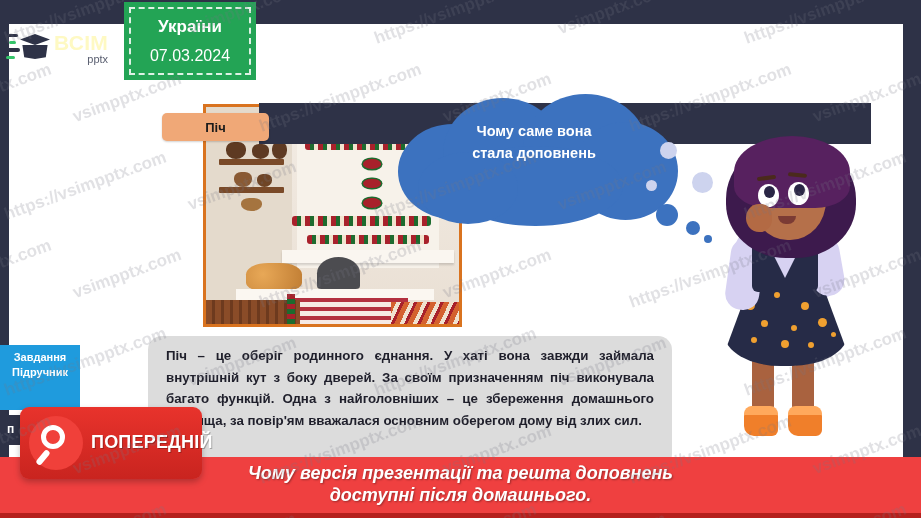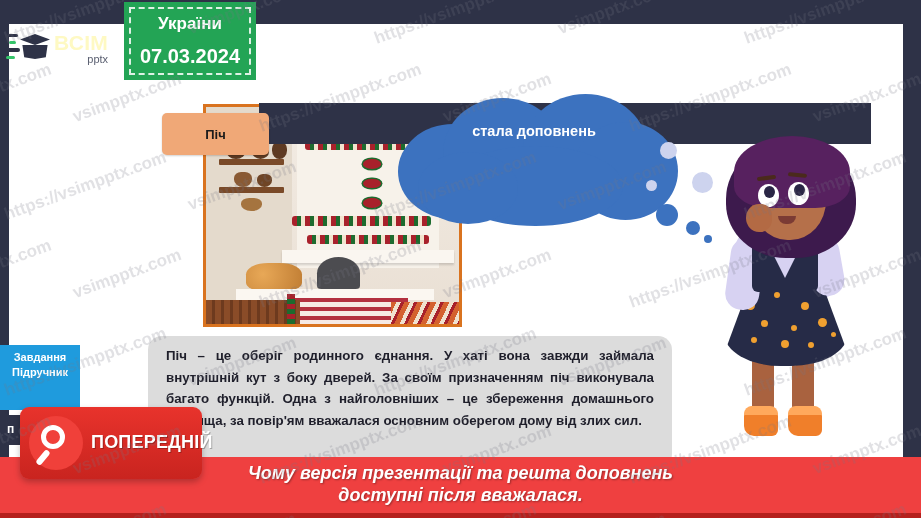--- a/index.html
+++ b/index.html
@@ -81,21 +81,21 @@
     display: flex; flex-direction: column;
     align-items: center; justify-content: center;
     color: #ffffff; line-height: 1.2;
   }
   .date-badge::after {
     content: ""; position: absolute;
     left: 5px; top: 5px; right: 5px; bottom: 5px;
     border: 2px dashed rgba(255,255,255,.85);
   }
   .date-badge .d-today { font-size: 17px; font-weight: bold; }
-  .date-badge .d-date { font-size: 20px; font-weight: bold; margin-top: 9px; }
+  .date-badge .d-date { font-size: 16px; font-weight: normal; margin-top: 9px; }
 
   
   .title-bar {
     position: absolute;
     left: 259px; top: 56px;
     width: 612px; height: 41px;
     background: #2e3247;
     display: flex; align-items: center; justify-content: center;
     z-index: 4;
     margin-top: 47px;
@@ -183,21 +183,21 @@
   }
   .ph-vflower {
     position: absolute; left: 32%; top: 86%; width: 3%; height: 14%;
     background: repeating-linear-gradient(180deg,#a8212b 0 5px,#1d6b2e 5px 10px);
   }
 
   
   .photo-label {
     position: absolute;
     left: 162px; top: 113px;
-    width: 107px; height: 42px;
+    width: 107px; height: 28px;
     background: #f0a877;
     border-radius: 5px;
     display: flex; align-items: center; justify-content: center;
     color: #1b1b1b; font-size: 13px; font-weight: bold;
     z-index: 7;
     box-shadow: 0 1px 2px rgba(0,0,0,.18);
   }
 
   
   .thought-wrap { position: absolute; left: 388px; top: 94px; z-index: 8; }
@@ -488,20 +488,21 @@
 
   <div class="thought-wrap">
     <div class="bubble">
       <span class="lobe b1"></span>
       <span class="lobe b2"></span>
       <span class="lobe b3"></span>
       <span class="lobe b4"></span>
       <span class="lobe b5"></span>
       <span class="lobe b6"></span>
       <div class="bubble-text">
+        <div>Чому саме вона</div>
         <div>стала доповнень</div>
       </div>
     </div>
     <span class="ghost ghost-a"></span>
     <span class="ghost ghost-b"></span>
     <span class="ghost ghost-c"></span>
     <span class="dot dot-a"></span>
     <span class="dot dot-b"></span>
     <span class="dot dot-c"></span>
   </div>
@@ -568,21 +569,21 @@
       <span class="pv-glass"></span>
       <span class="pv-handle"></span>
     </div>
     <div class="pv-text">
       <div>ПОПЕРЕДНІЙ</div>
     </div>
   </div>
 
   <div class="bottom-banner">
     <div>Чому версія презентації та решта доповнень</div>
-    <div>доступні після вважалася.</div>
+    <div>доступні після домашнього.</div>
   </div>
 
   <div class="watermark" id="wm-layer">
       <span class="wm" style="left: 0px; top: 0px;">https://vsimpptx.com</span>
       <span class="wm" style="left: 185px; top: 0px;">vsimpptx.com</span>
       <span class="wm" style="left: 370px; top: 0px;">https://vsimpptx.com</span>
       <span class="wm" style="left: 555px; top: 0px;">vsimpptx.com</span>
       <span class="wm" style="left: 740px; top: 0px;">https://vsimpptx.com</span>
       <span class="wm" style="left: -115px; top: 88px;">https://vsimpptx.com</span>
       <span class="wm" style="left: 70px; top: 88px;">vsimpptx.com</span>

